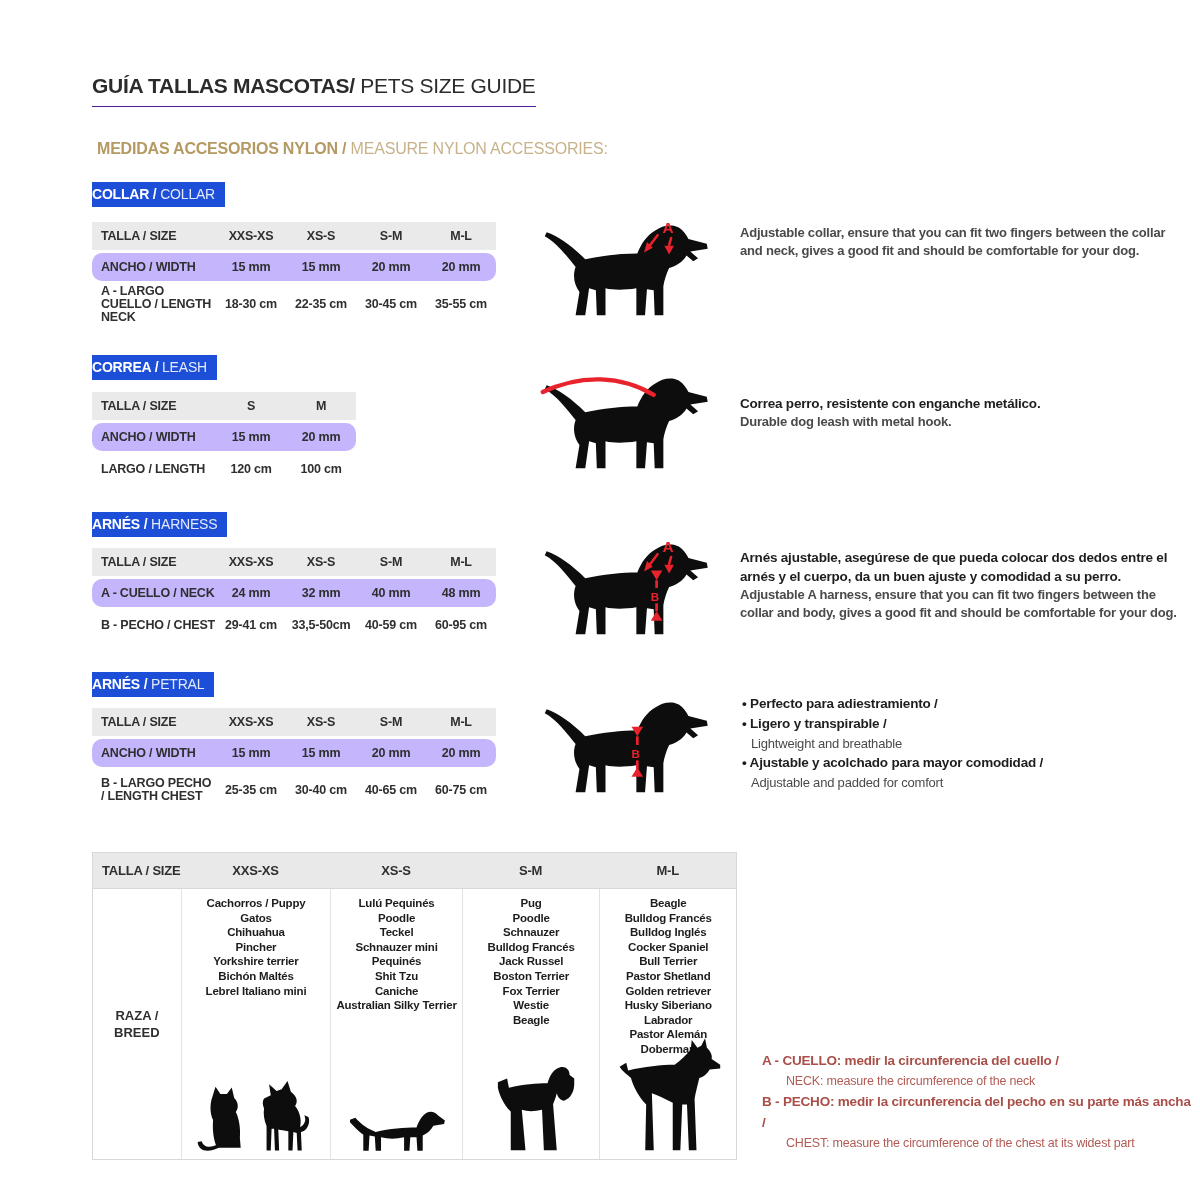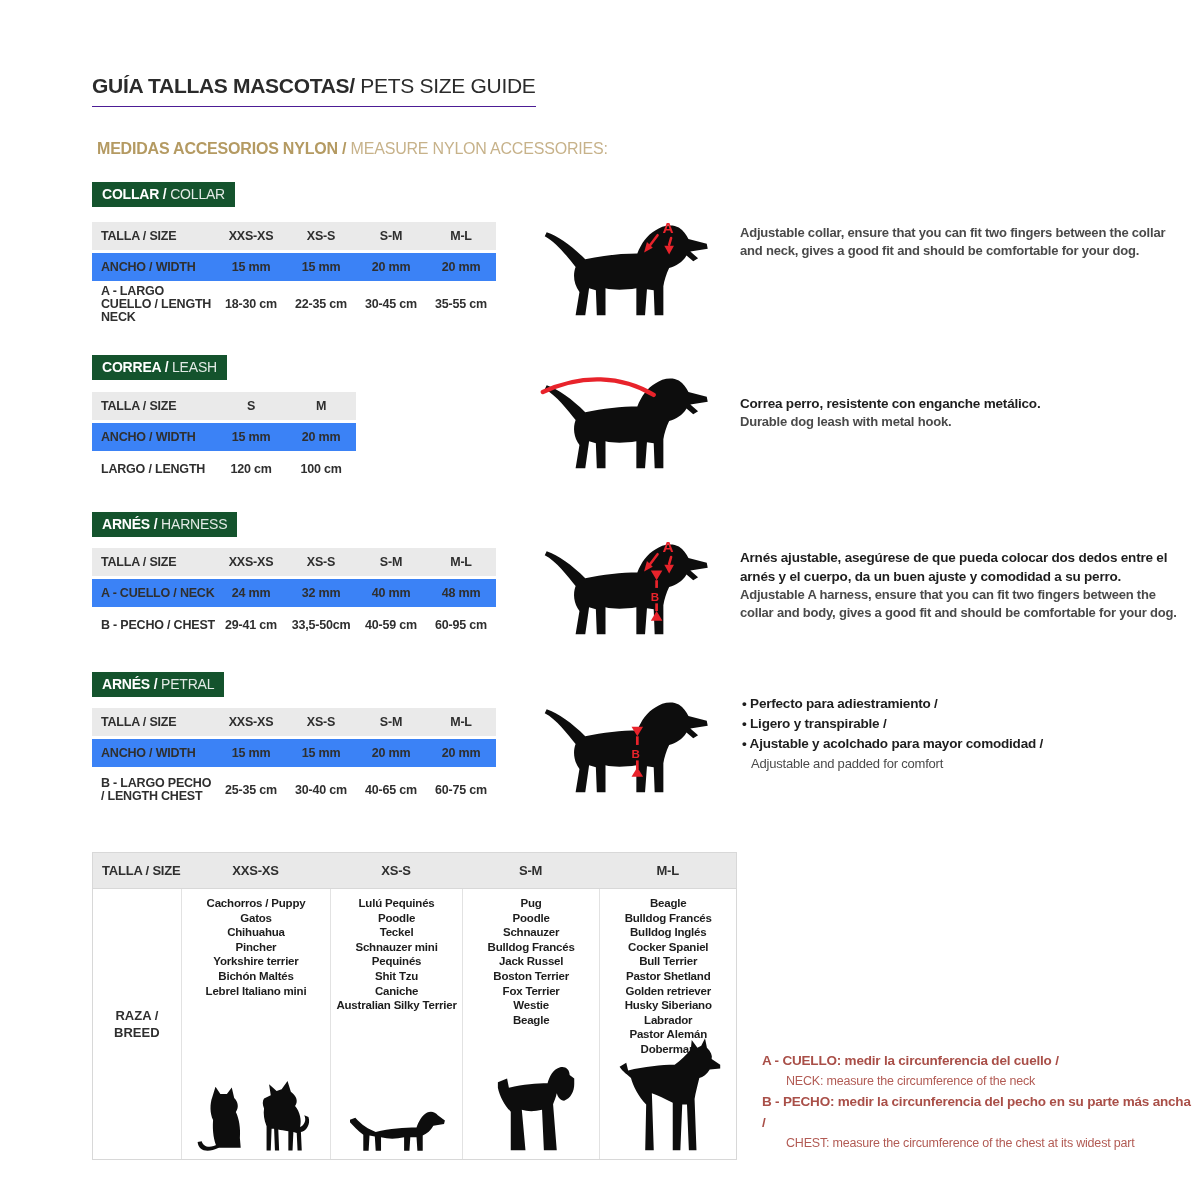--- a/index.html
+++ b/index.html
@@ -8,29 +8,29 @@
 
   
   .title{position:absolute;left:92px;top:74px;margin:0;font-size:21px;letter-spacing:-0.3px;
          color:#2b2b2b;border-bottom:1px solid #4c1d95;padding-bottom:8px;font-weight:700;white-space:pre;}
   .title .t-en{font-weight:400;}
   .subtitle{position:absolute;left:97px;top:140px;font-size:16px;font-weight:700;color:#b49a62;
             letter-spacing:-0.2px;white-space:pre;}
   .subtitle .s-en{font-weight:400;color:#c7b28a;}
 
   
-  .chip{position:absolute;left:92px;background:#14532d;color:#fff;padding:4px 10px 5px 10px;
+  .chip{position:absolute;left:92px;background:#1d4ed8;color:#fff;padding:4px 10px 5px 0;
         font-size:14px;font-weight:700;letter-spacing:-0.2px;white-space:pre;}
   .chip .chip-en{font-weight:400;opacity:.88;}
 
   
   .stable{position:absolute;left:92px;}
   .trow{display:flex;margin-bottom:3px;height:28px;}
   .stable .trow:nth-child(1){background:#eaeaea;}
-  .stable .trow:nth-child(2){background:#3b82f6;}
+  .stable .trow:nth-child(2){background:#c4b5fd;border-radius:10px;}
   .stable .trow:nth-child(3){background:#ffffff;}
   .last-tall .trow:last-child{height:40px;}
   .last-med  .trow:last-child{height:30px;}
   .tcell{display:flex;align-items:center;justify-content:center;font-size:12.5px;font-weight:700;
          color:#2f2f2f;letter-spacing:-0.2px;}
   .c0{width:124px;justify-content:flex-start;text-align:left;padding-left:9px;box-sizing:border-box;
       line-height:13px;}
   .cv{width:70px;}
 
   
@@ -237,20 +237,21 @@
       <rect class="rfill" x="98.6" y="48" width="2.8" height="9"></rect>
       <text x="94" y="71" class="marker markerB">B</text>
       <rect class="rfill" x="98.6" y="73" width="2.8" height="9"></rect>
       <polygon class="rfill" points="94,90 106,90 100,80"></polygon>
     </g>
   </svg>
 
   <div class="bullets">
       <div class="bullet-es">• Perfecto para adiestramiento /</div>
       <div class="bullet-es">• Ligero y transpirable /</div>
+      <div class="bullet-en">Lightweight and breathable</div>
       <div class="bullet-es">• Ajustable y acolchado para mayor comodidad /</div>
       <div class="bullet-en">Adjustable and padded for comfort</div>
     </div>
 
   <div class="breedtable">
     <div class="bhead">
       <div class="bhcell bh0 w0">TALLA /  SIZE</div>
       <div class="bhcell w1">XXS-XS</div>
       <div class="bhcell w2">XS-S</div>
       <div class="bhcell w3">S-M</div>

